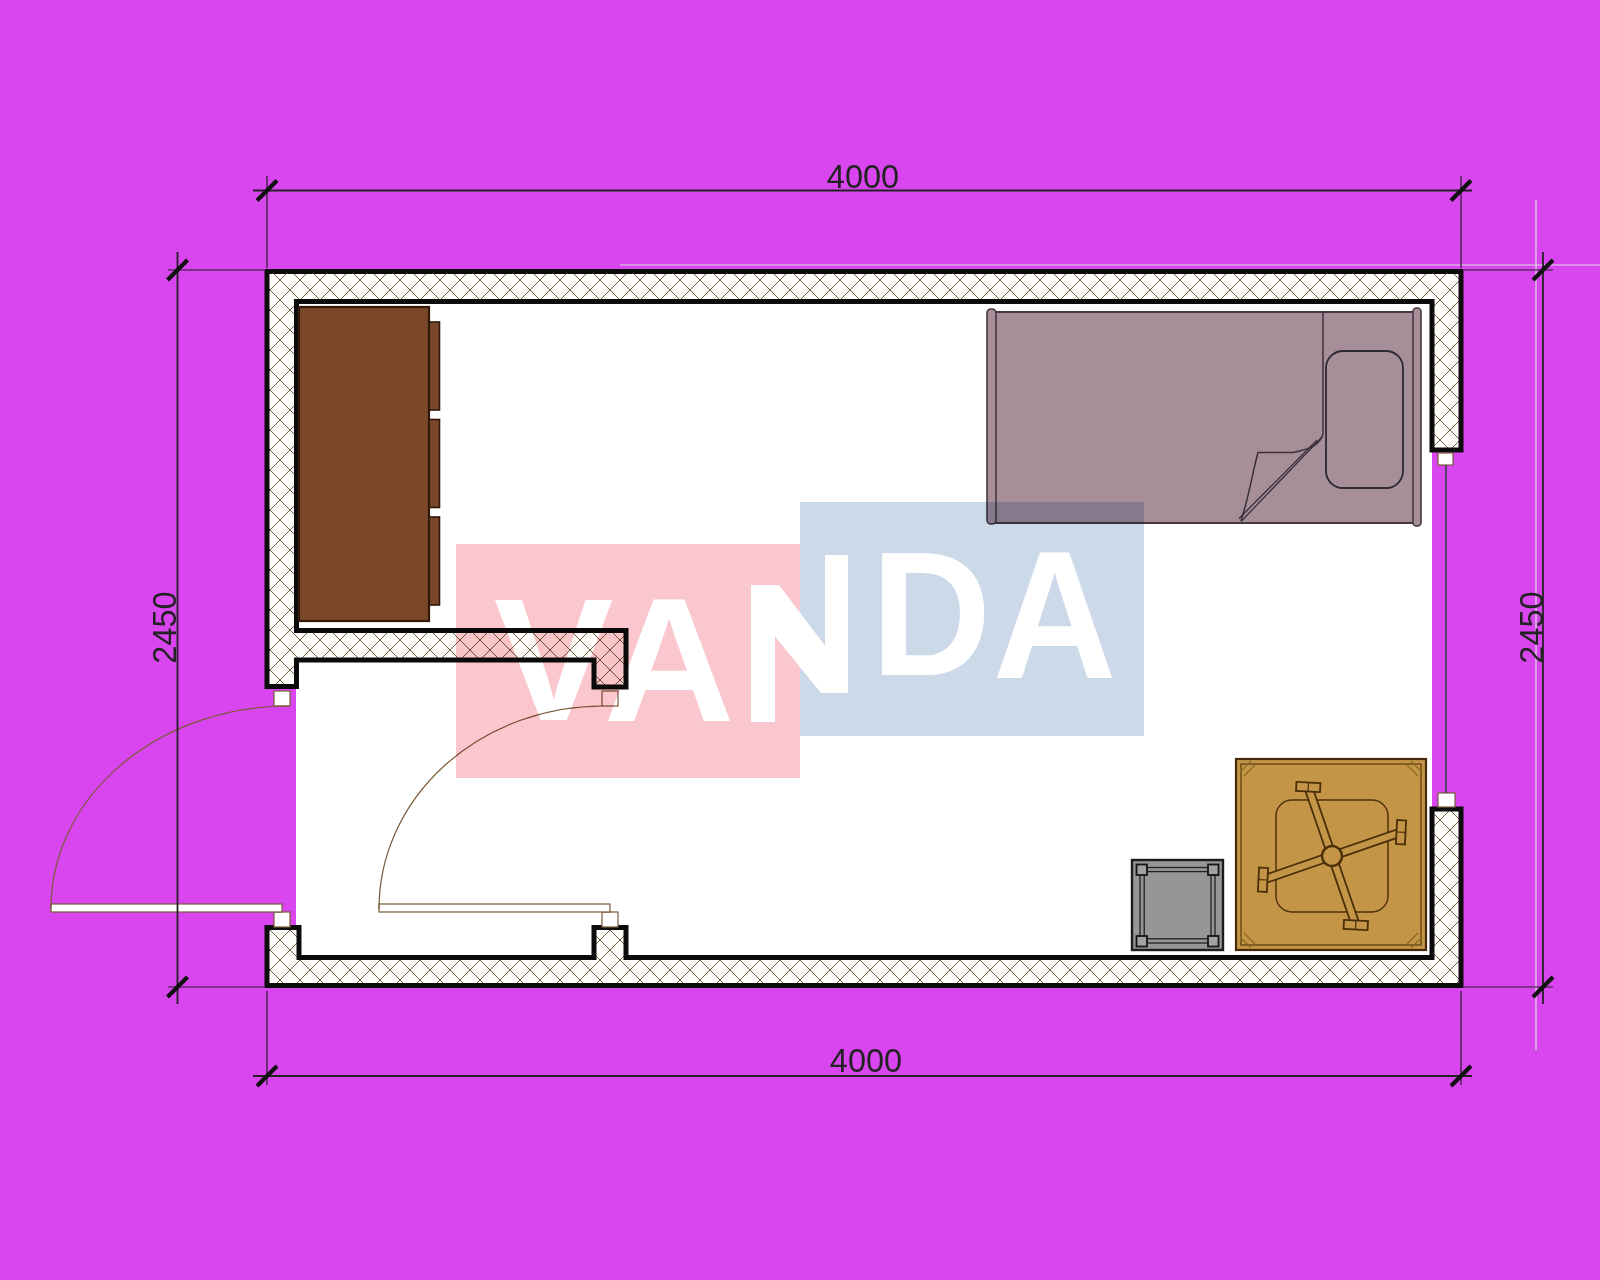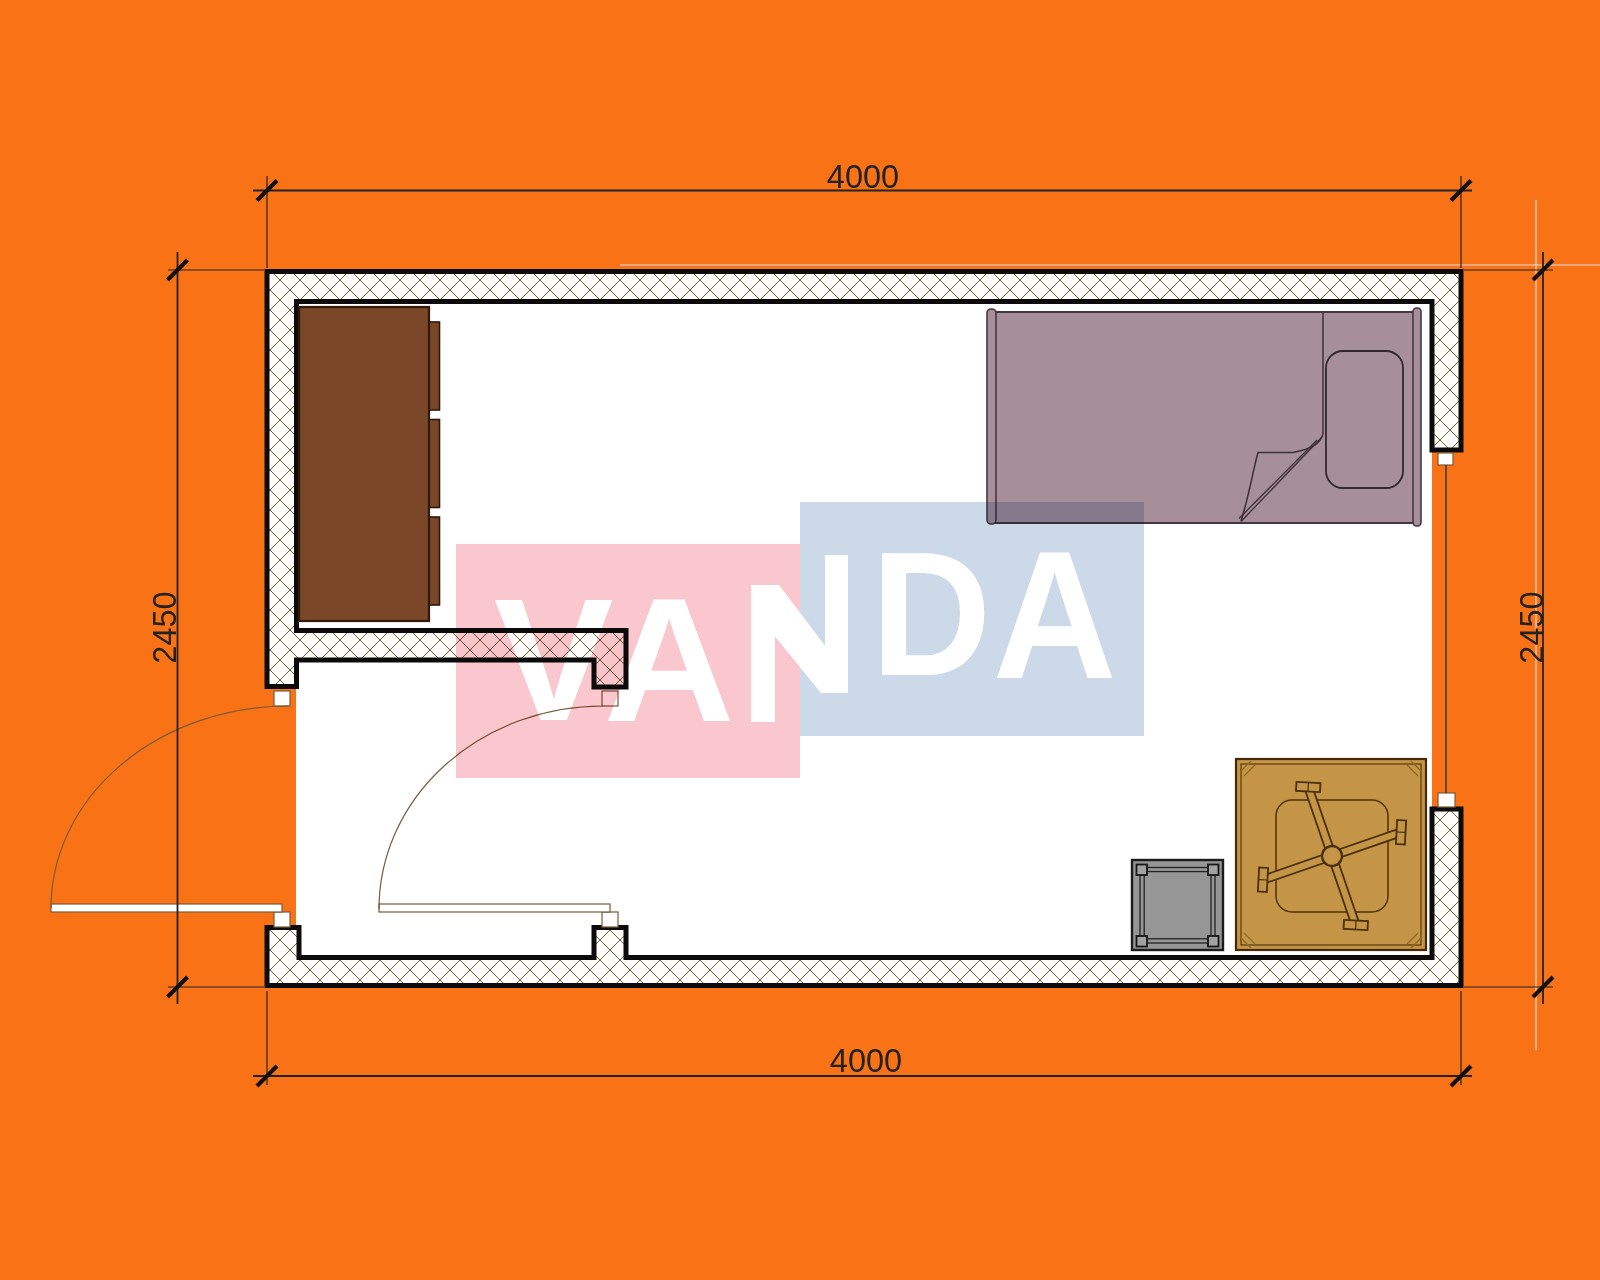--- a/index.html
+++ b/index.html
@@ -1,16 +1,16 @@
 <!DOCTYPE html>
 <html><head>
 <meta charset="utf-8">
 <style>
   html,body{margin:0;padding:0;background:#ffffff;}
-  .page{position:relative;width:1600px;height:1280px;background:#f97316;overflow:hidden;
+  .page{position:relative;width:1600px;height:1280px;background:#d946ef;overflow:hidden;
         font-family:"Liberation Sans", sans-serif;}
   .plan{position:absolute;left:0;top:0;}
   .wm{position:absolute;left:0;top:0;width:1600px;height:1280px;mix-blend-mode:multiply;}
 </style>
 </head>
 <body>
 <div class="page">
 
 <svg class="plan" width="1600" height="1280" viewBox="0 0 1600 1280">
   <defs>

